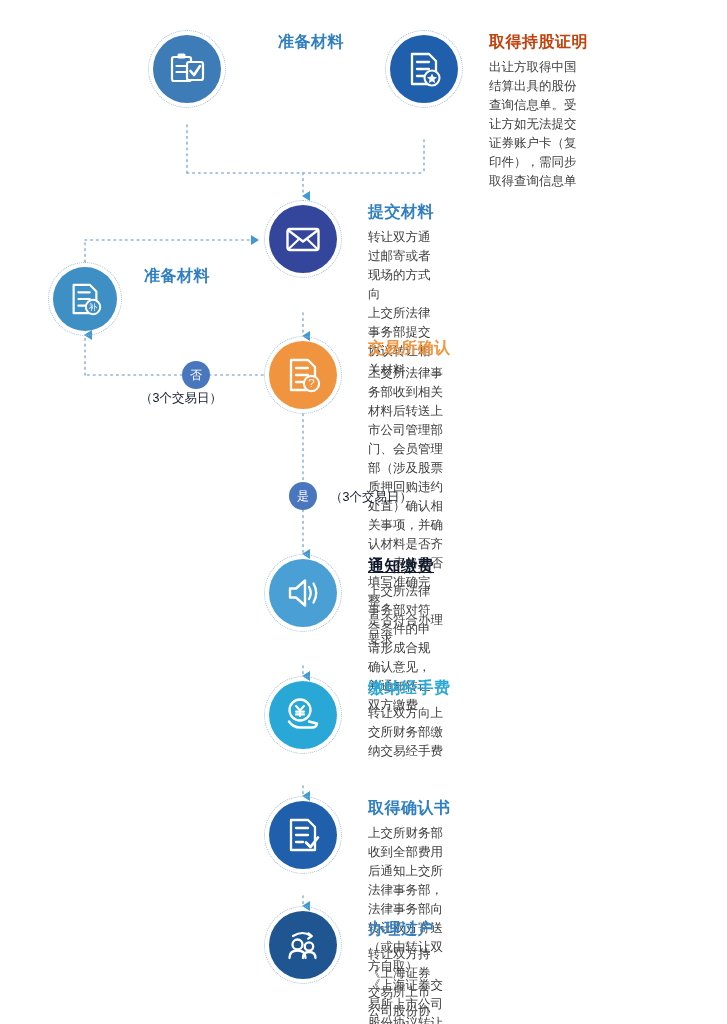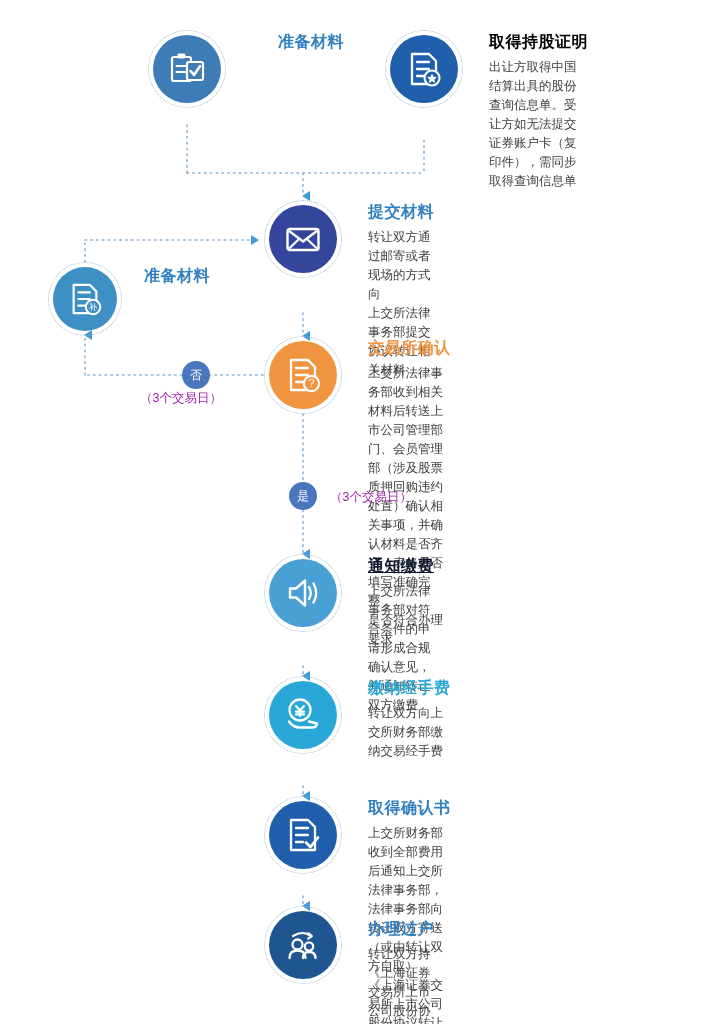--- a/index.html
+++ b/index.html
@@ -78,21 +78,21 @@
     color: #ffffff;
     font-size: 12px;
     display: flex;
     align-items: center;
     justify-content: center;
     font-weight: normal;
   }
   .pill-note {
     position: absolute;
     font-size: 12.5px;
-    color: #a21caf;
+    color: #0f172a;
     white-space: nowrap;
   }
 </style>
 </head>
 <body>
 
 <div id="canvas">
 
   <svg id="wires" viewBox="0 0 727 1024" xmlns="http://www.w3.org/2000/svg">
     <defs>
@@ -164,21 +164,21 @@
           <path d="M7,4 L24,4 L31,11 L31,34 L7,34 Z" fill="none" stroke="#fff" stroke-width="2.3" stroke-linejoin="round"></path>
           <line x1="12" y1="12" x2="24" y2="12" stroke="#fff" stroke-width="2.3" stroke-linecap="round"></line>
           <line x1="12" y1="19" x2="24" y2="19" stroke="#fff" stroke-width="2.3" stroke-linecap="round"></line>
           <line x1="12" y1="26" x2="19" y2="26" stroke="#fff" stroke-width="2.3" stroke-linecap="round"></line>
           <circle cx="27" cy="28" r="7.5" fill="#1f5fab" stroke="#fff" stroke-width="2.1"></circle>
           <path d="M27,23.6 L28.5,26.8 L32,27.2 L29.4,29.6 L30.1,33 L27,31.3 L23.9,33 L24.6,29.6 L22,27.2 L25.5,26.8 Z" fill="#fff"></path>
         </svg>
       </div>
     </div>
     <div class="textcol">
-      <div class="n-title" style="color:#000000;">取得持股证明</div>
+      <div class="n-title" style="color:#c2410c;">取得持股证明</div>
       <div class="n-desc">出让方取得中国结算出具的股份
 查询信息单。受让方如无法提交
 证券账户卡（复印件），需同步
 取得查询信息单</div>
     </div>
   </div>
 
   <div class="node" style="left:264px; top:200px;">
     <div class="disc-wrap">
       <div class="disc-ring"></div>

